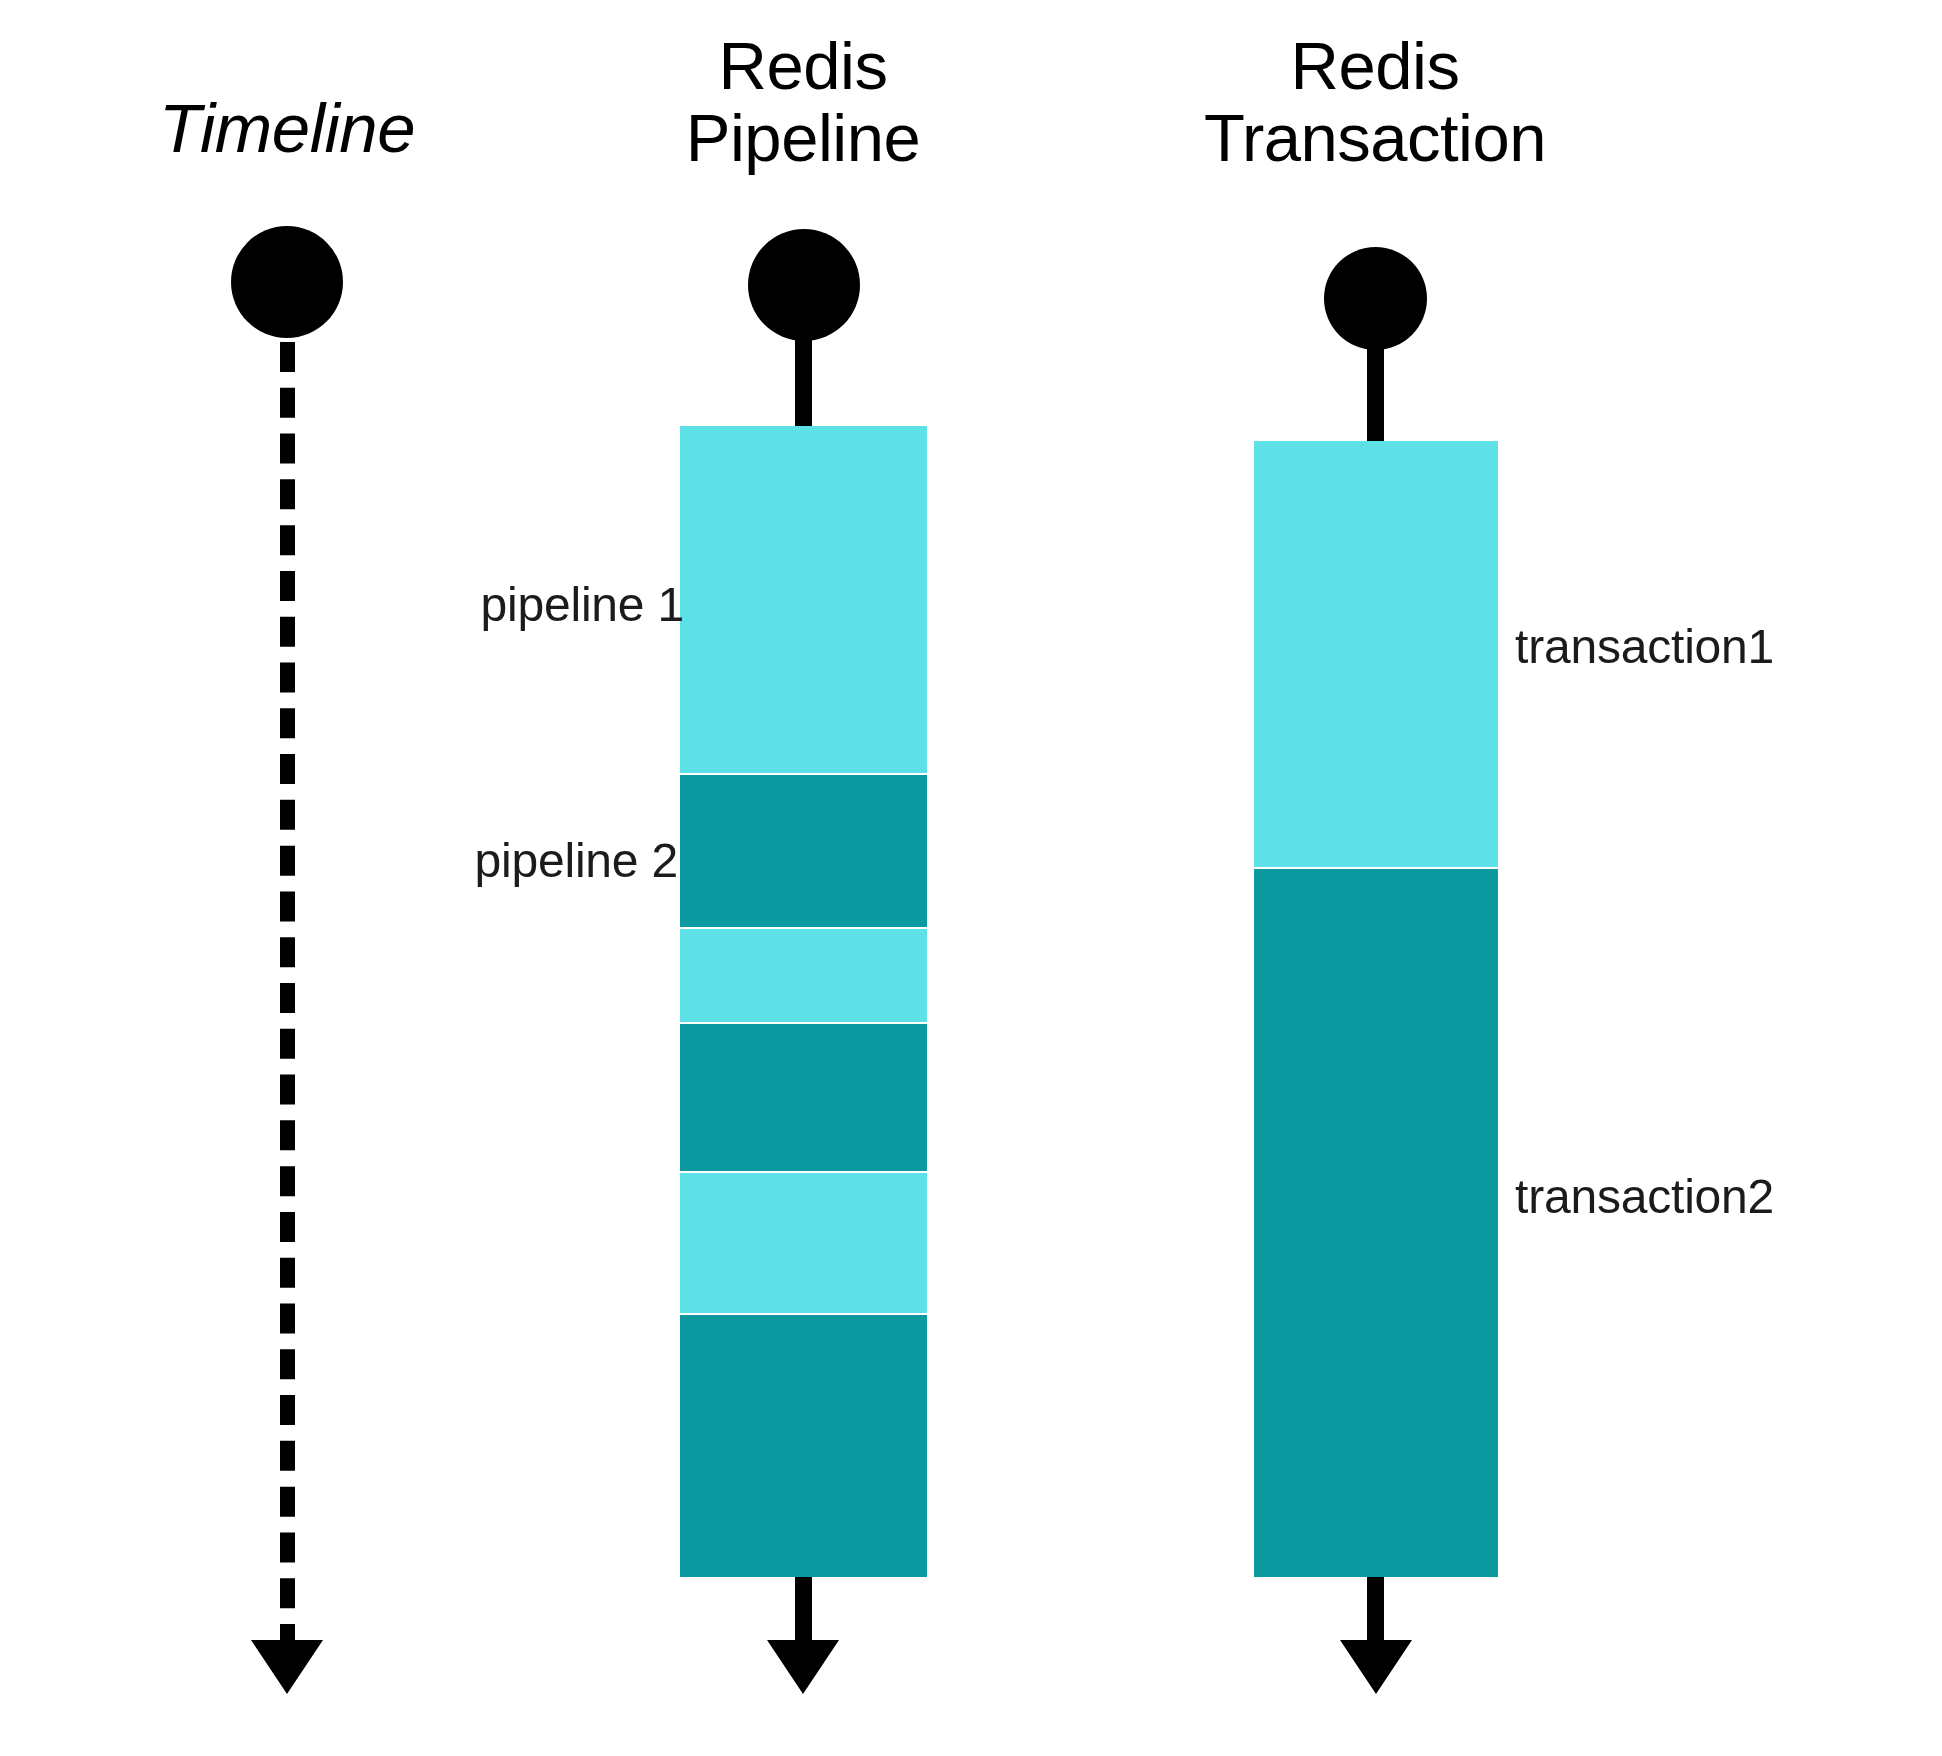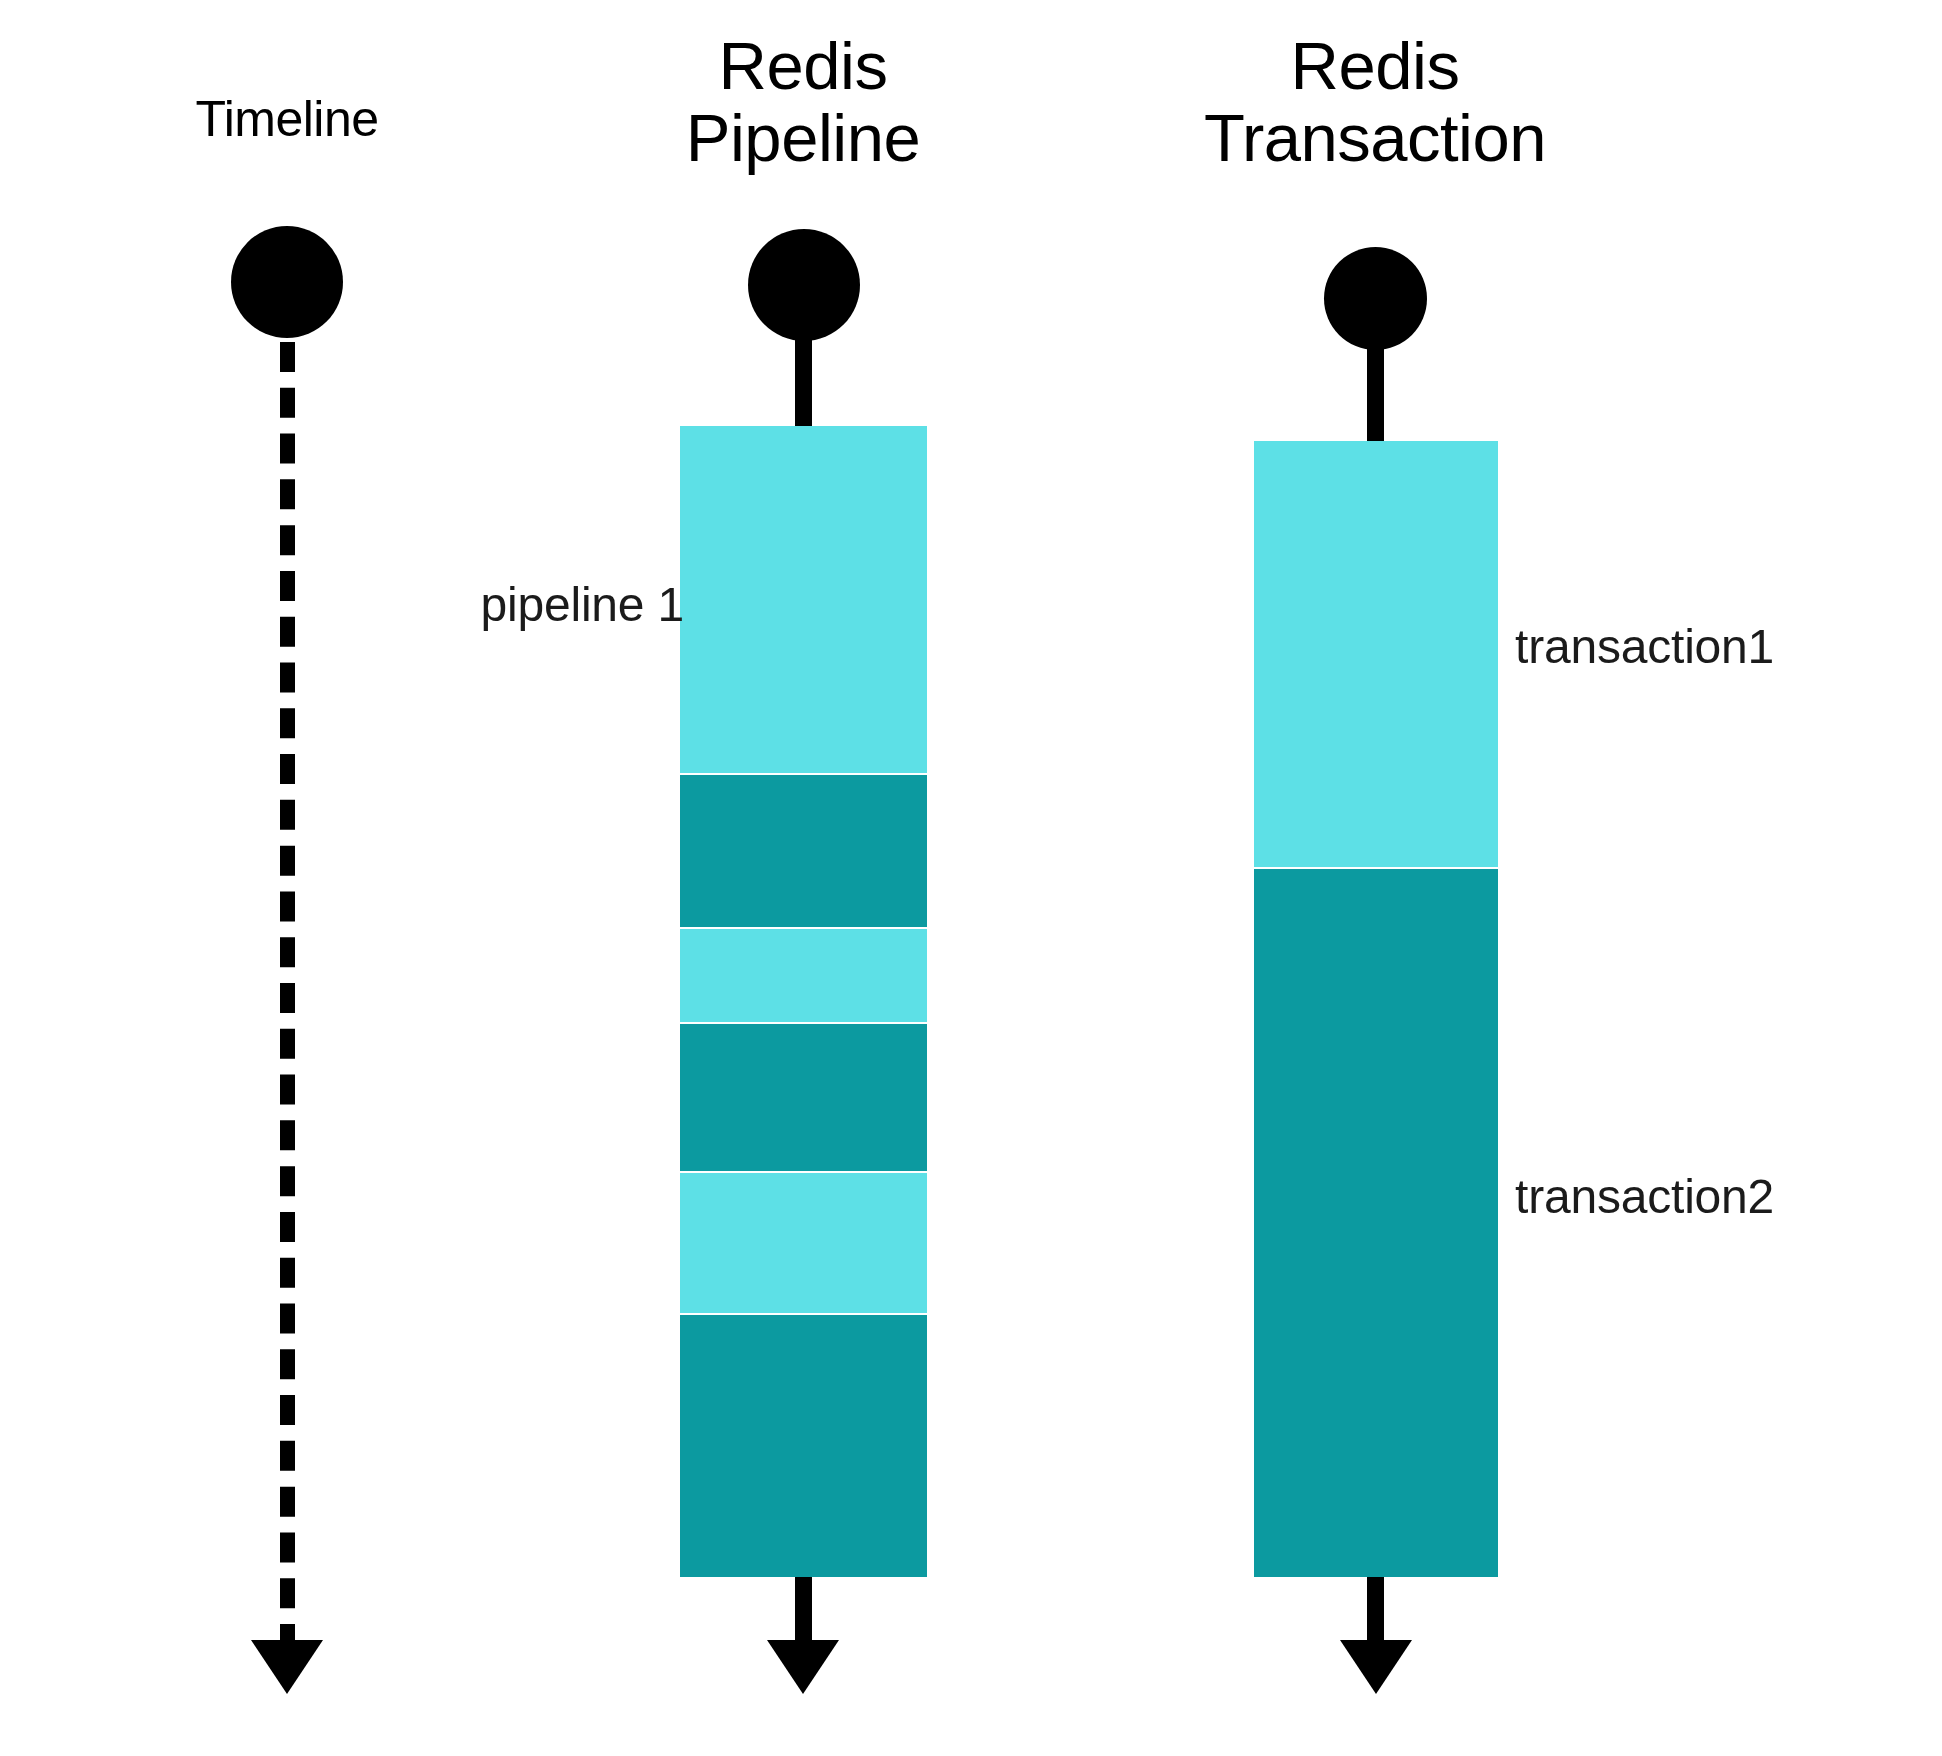--- a/index.html
+++ b/index.html
@@ -23,21 +23,22 @@
     position: absolute;
     text-align: center;
     color: #000000;
     font-weight: 400;
     line-height: 1.08;
     white-space: pre-line;
     letter-spacing: -0.5px;
   }
   #title-timeline {
     left: 47px;  top: 92px;  width: 480px;
-    font-size: 50px;
+    font-size: 69px;
+    font-style: italic;
   }
   #title-pipeline {
     left: 563px; top: 30px;  width: 480px;
     font-size: 67px;
   }
   #title-transaction {
     left: 1135px; top: 30px; width: 480px;
     font-size: 67px;
   }
 
@@ -114,20 +115,21 @@
     <div class="bar-seg" style="flex:0 0 347px; background:#5DE0E6;"></div>
     <div class="bar-seg" style="flex:0 0 154px; background:#0C9AA0;"></div>
     <div class="bar-seg" style="flex:0 0 95px; background:#5DE0E6;"></div>
     <div class="bar-seg" style="flex:0 0 149px; background:#0C9AA0;"></div>
     <div class="bar-seg" style="flex:0 0 142px; background:#5DE0E6;"></div>
     <div class="bar-seg" style="flex:1 1 auto; background:#0C9AA0;"></div>
   </div>
 
   <div class="seg-label right-al" style="left:244px; top:577px; width:440px;">pipeline 1</div>
 
+  <div class="seg-label right-al" style="left:238px; top:833px; width:440px;">pipeline 2</div>
 
   <div class="stem" style="left:795px; top:1577px; width:17px; height:68px;"></div>
 
   <div class="arrow-head" style="left:767px; top:1640px;"></div>
 
   <div class="col-title" id="title-transaction">Redis
 Transaction</div>
 
   <div class="node-dot" style="left:1324px; top:247px; width:103px; height:103px;"></div>
 

